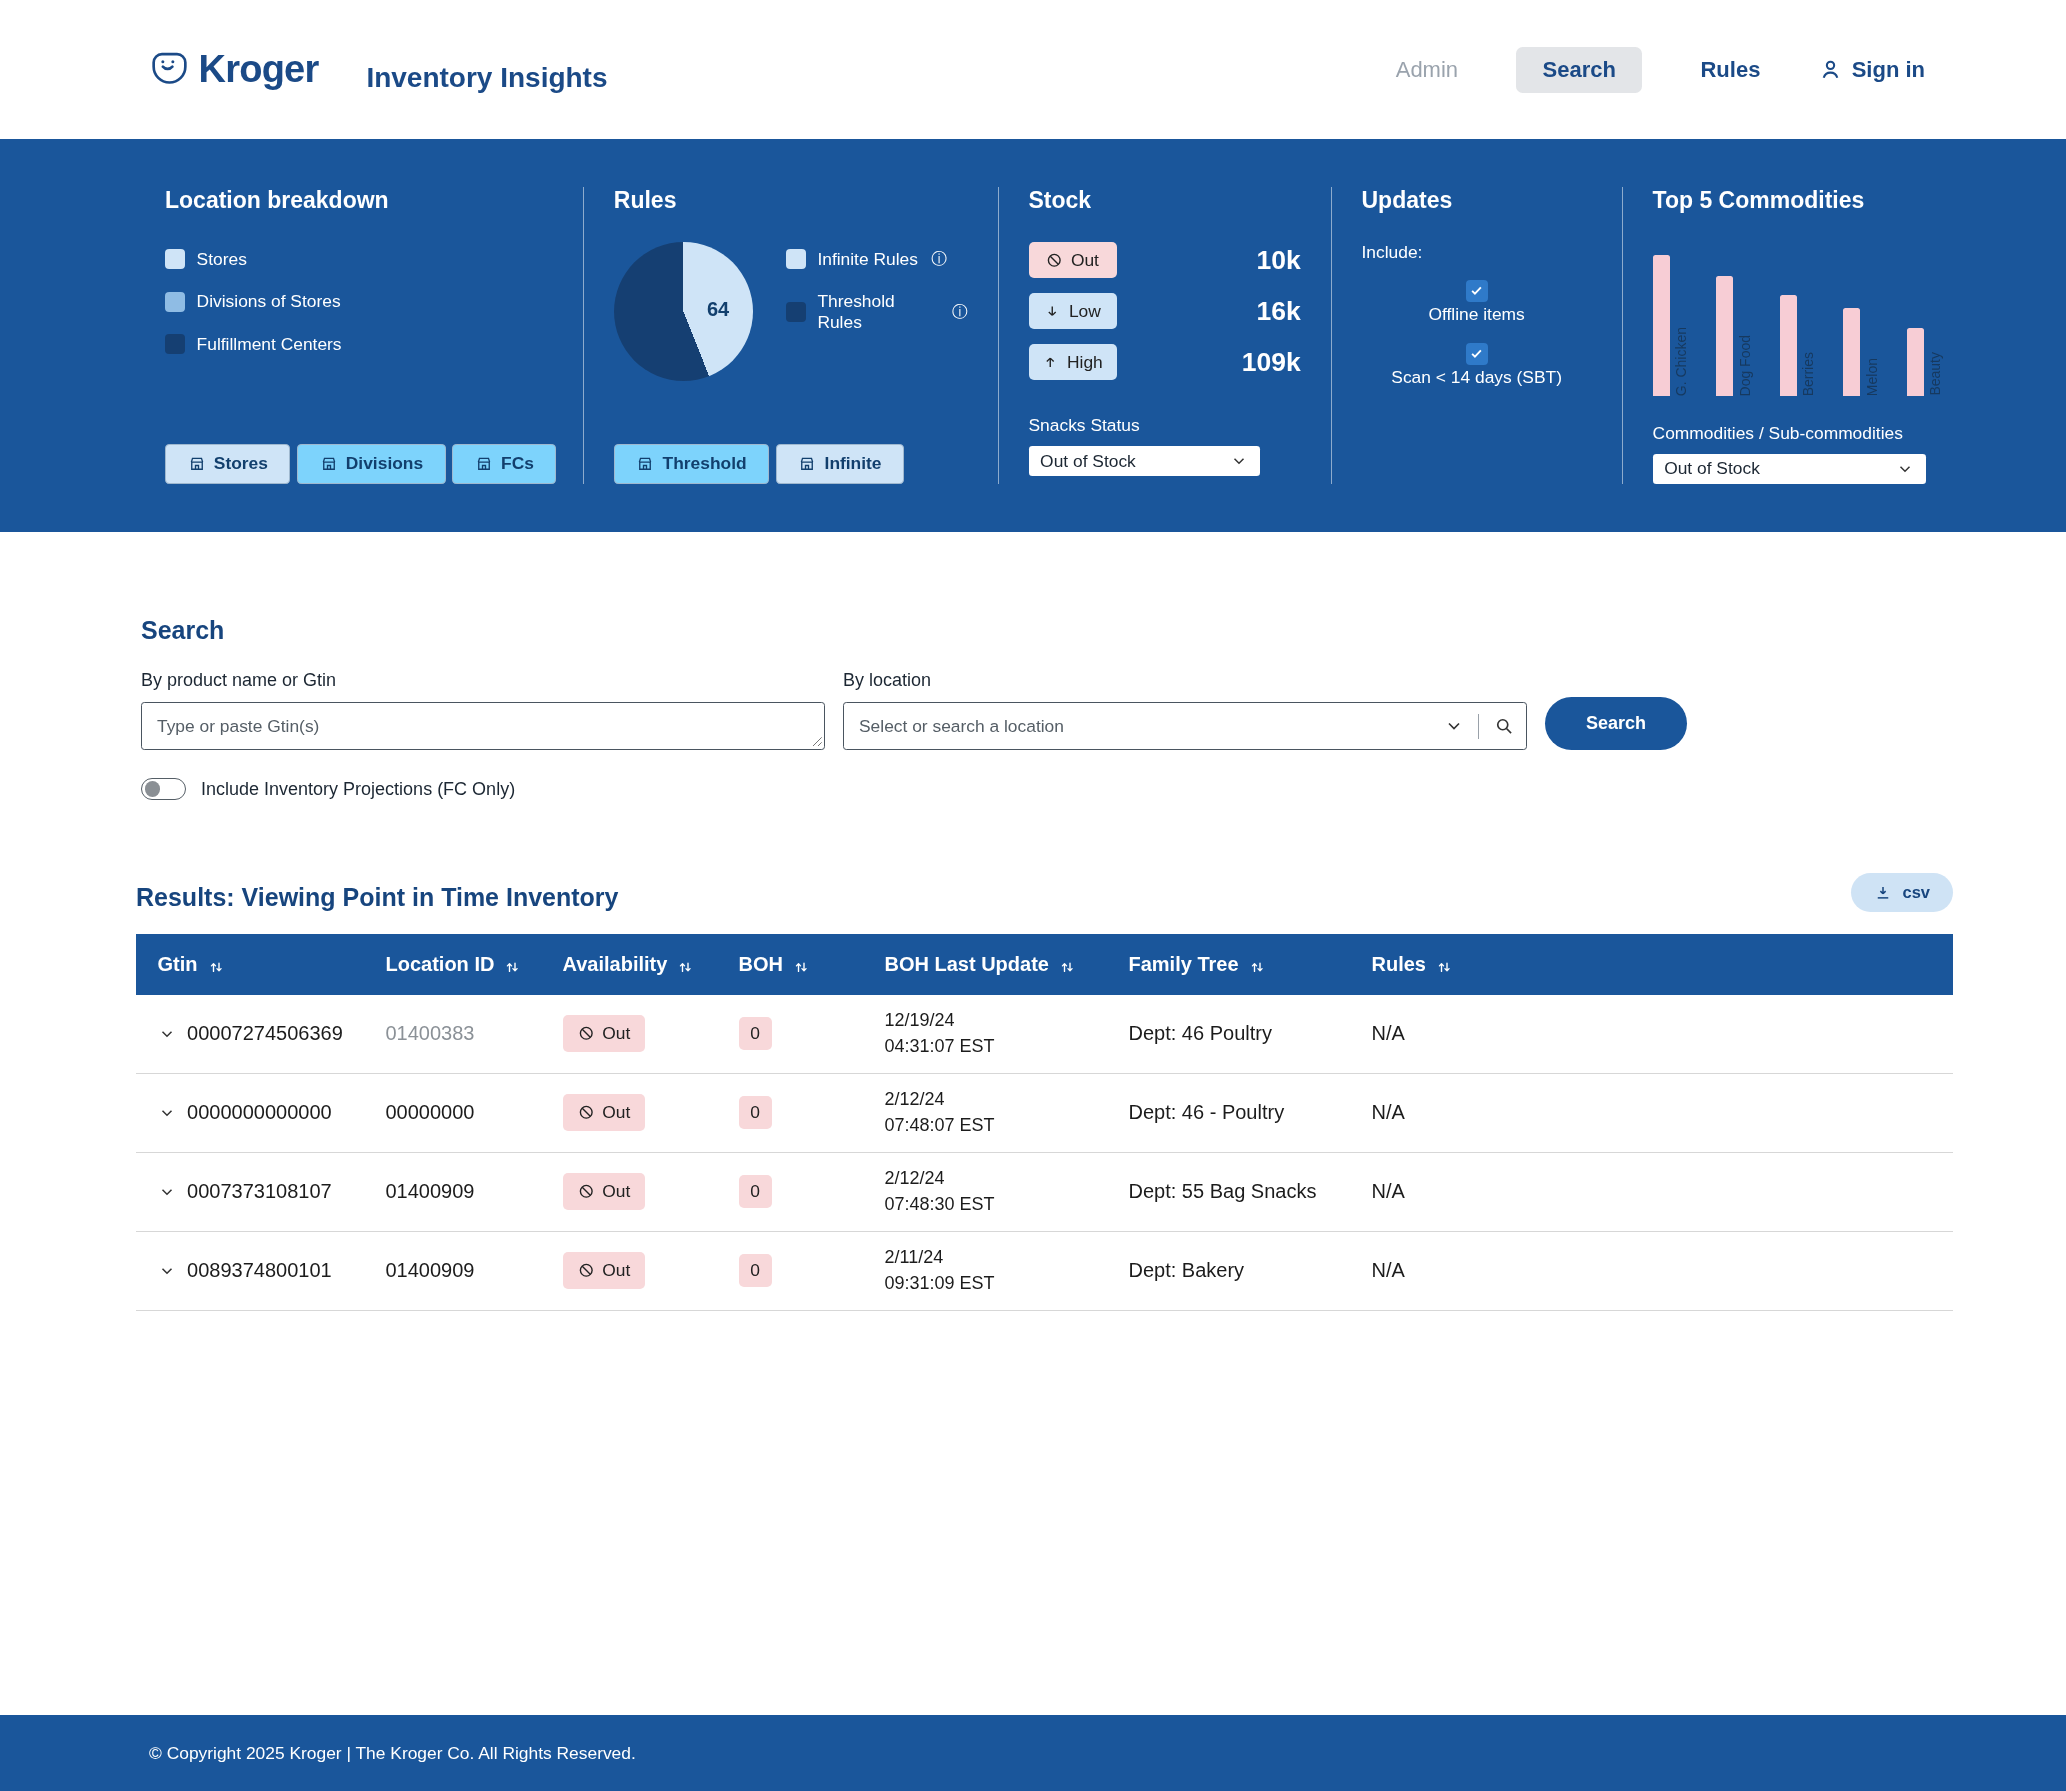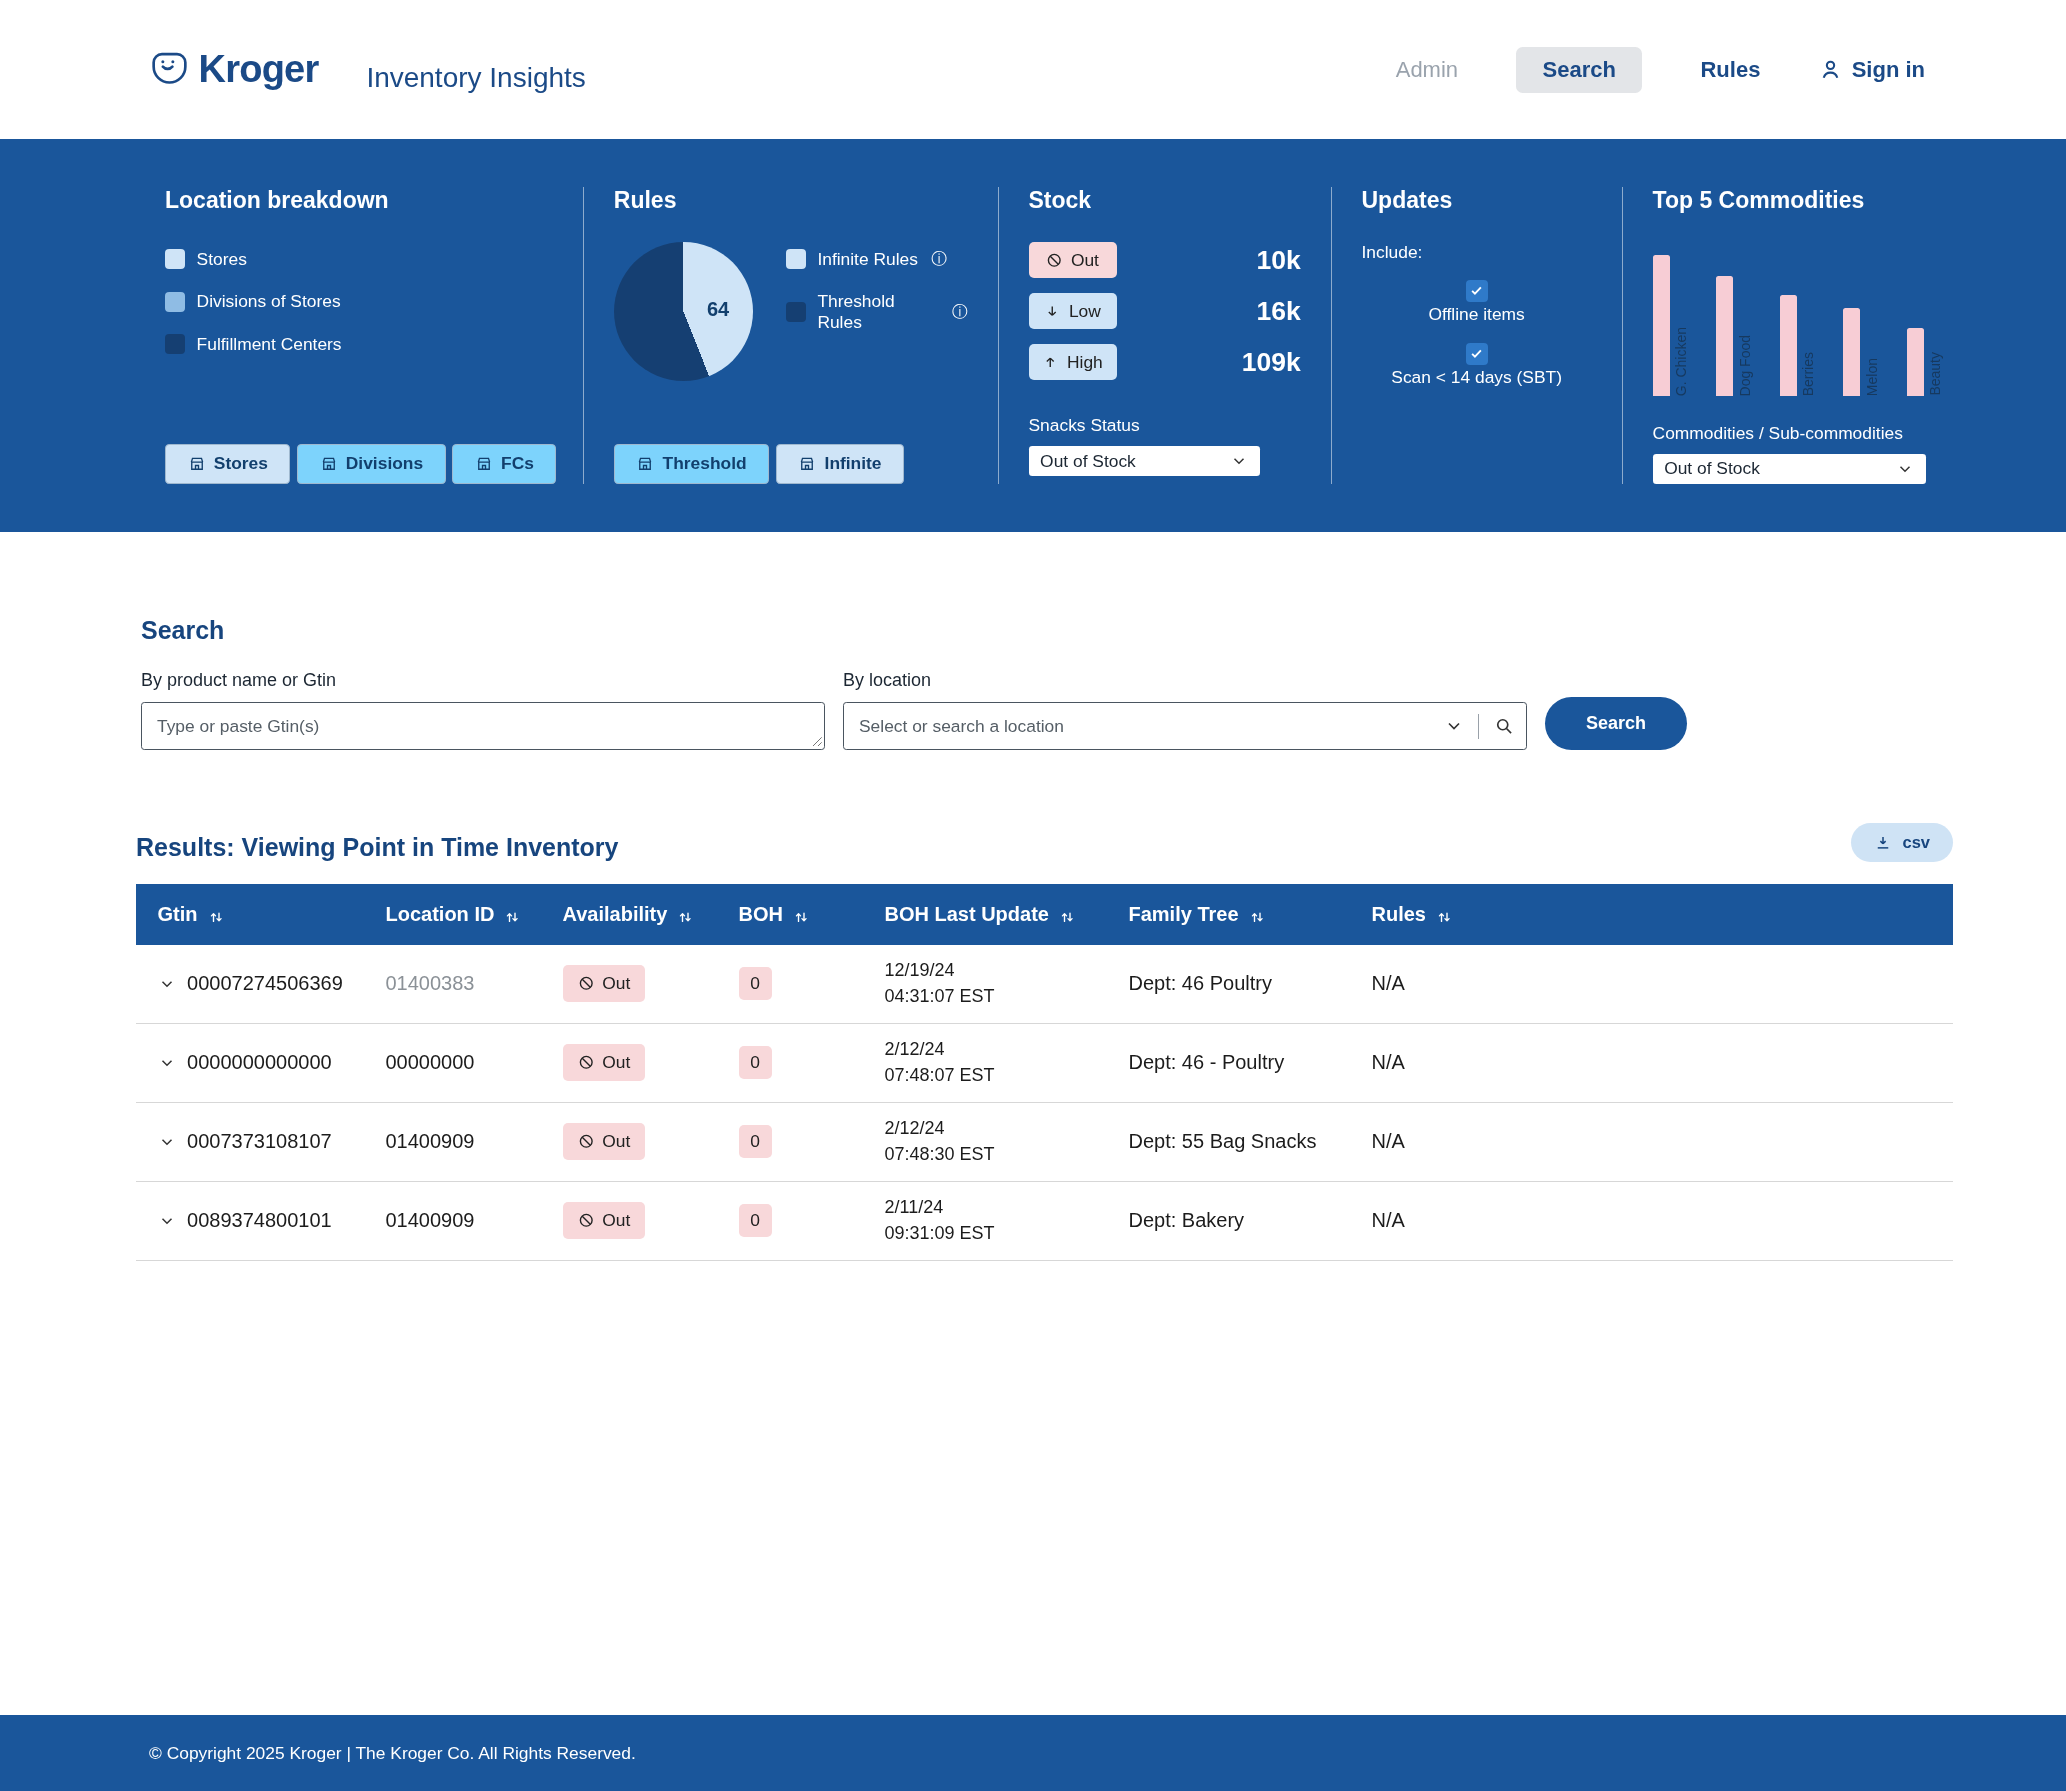--- a/index.html
+++ b/index.html
@@ -4,21 +4,21 @@
 <style>
   * { box-sizing: border-box; margin: 0; padding: 0; }
   html,body { margin:0; padding:0; }
   body { font-family: "Liberation Sans", sans-serif; color:#1c2733; background:#fff; }
   .page { width:2066px; height:1791px; display:flex; flex-direction:column; background:#fff; overflow:hidden; }
 
   
   .header { height:139px; display:flex; align-items:center; padding:0 141px 0 147px; background:#fff; flex:0 0 auto; }
   .logo { display:flex; align-items:center; gap:6.6px; }
   .logo-text { font-size:38px; font-weight:800; color:#1b4a87; letter-spacing:-0.8px; }
-  .app-title { margin-left:48px; font-size:28px; font-weight:400; color:#1b4a87;margin-top:17px; }
+  .app-title { margin-left:48px; font-size:28px; font-weight:700; color:#1b4a87;margin-top:17px; }
   .nav { margin-left:auto; display:flex; align-items:center; gap:58px; font-size:22px; }
   .nav-admin { color:#9aa3ad; font-weight:500; cursor:default; }
   .nav-chip { background:#e3e5e8; padding:10px 26.5px; border-radius:6.6px; color:#1b4a87; font-weight:700; cursor:pointer; }
   .nav-link { color:#1b4a87; font-weight:700; cursor:pointer; }
   .nav-signin { display:flex; align-items:center; gap:8.3px; color:#1b4a87; font-weight:700; cursor:pointer; }
 
   
   .banner { background:#1a569b; color:#fff; display:flex; padding:48px 124px 48px 165px; min-height:382px; flex:0 0 auto; }
   .banner-col { display:flex; flex-direction:column; }
   .col-location { width:388px; }
@@ -370,20 +370,26 @@
           </svg>
           <span class="combo-sep"></span>
           <svg class="combo-search" width="20" height="20" viewBox="0 0 24 24" fill="none" stroke="currentColor" stroke-width="2">
             <circle cx="10.5" cy="10.5" r="6"></circle>
               <path d="M15 15l5.5 5.5"></path>
           </svg>
         </div>
       </div>
       <button class="primary-btn">Search</button>
     </div>
+    <div class="toggle-row">
+      <span class="toggle">
+        <span class="toggle-knob"></span>
+      </span>
+      <span class="toggle-label">Include Inventory Projections (FC Only)</span>
+    </div>
   </div>
 
   <div class="results-section">
     <div class="results-header">
       <div class="section-title" style="margin-bottom:0;">Results: Viewing Point in Time Inventory</div>
       <button class="csv-btn">
         <svg width="18" height="18" viewBox="0 0 24 24" fill="none" stroke="#17457e" stroke-width="2">
           <path d="M12 4v9m0 0l-3.5-3.5M12 13l3.5-3.5"></path>
             <path d="M5 18.5h14"></path>
         </svg>

